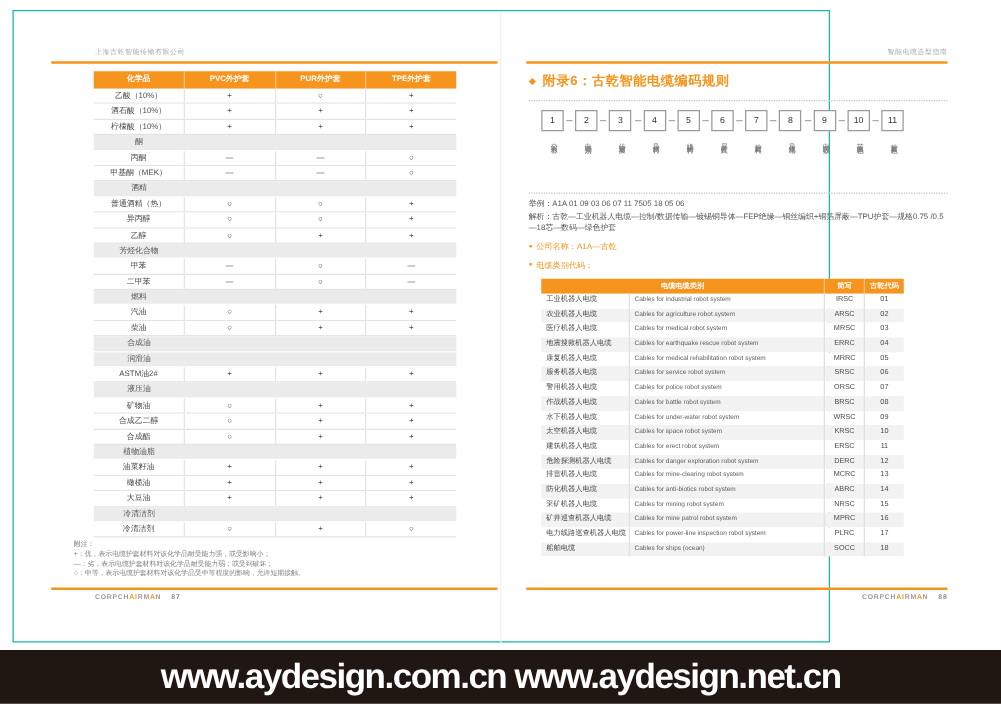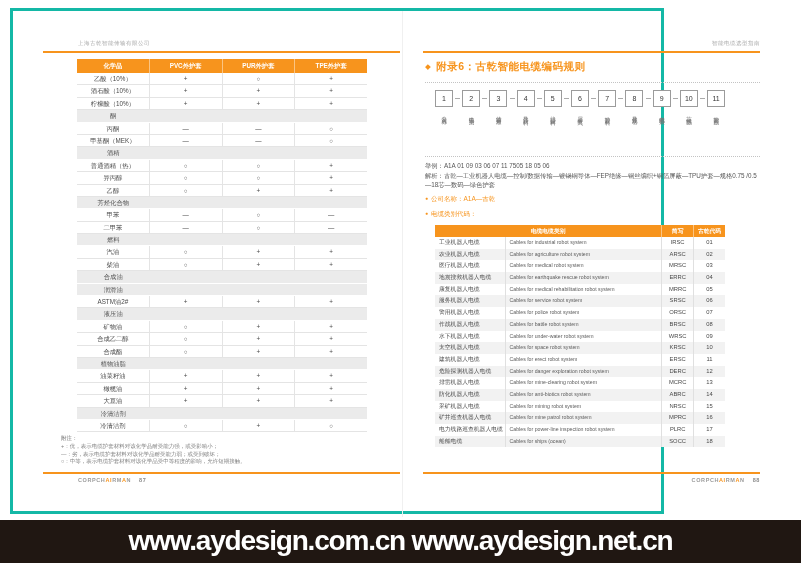--- a/index.html
+++ b/index.html
@@ -2,21 +2,21 @@
 <html><head>
 <meta charset="utf-8">
 <style>
   * { margin:0; padding:0; box-sizing:border-box; }
   html,body { width:801px; height:563px; background:#fff; overflow:hidden;
               font-family:"Liberation Sans","DejaVu Sans",sans-serif; }
   .abs { position:absolute; }
 
   
   .spread { position:absolute; left:10px; top:8px; width:654px; height:506px;
-            background:#fff; border:3px solid #14b8a6;text-decoration:underline; }
+            background:#fff; border:1px solid #14b8a6;text-decoration:underline; }
   .center-divider { position:absolute; left:389px; top:0; width:1px; height:506px; background:#f0f0f0; }
 
   .tiny-gray { font-size:5.5px; color:#a9a9a9; letter-spacing:.5px; }
   .accent-rule { height:2px; background:#F7941D; }
   .dotted-rule { border-top:1px dotted #c3c3c3; height:0; }
 
   
   .chem-table { position:absolute; left:64px; top:48px; width:290px; font-size:6.3px; color:#4a4a4a; }
   .chem-header { display:flex; background:#F7941D; color:#fff; height:14px; font-weight:bold; }
   .chem-header .hc { flex:1; text-align:center; line-height:14px; border-left:1px solid rgba(255,255,255,.45); }

